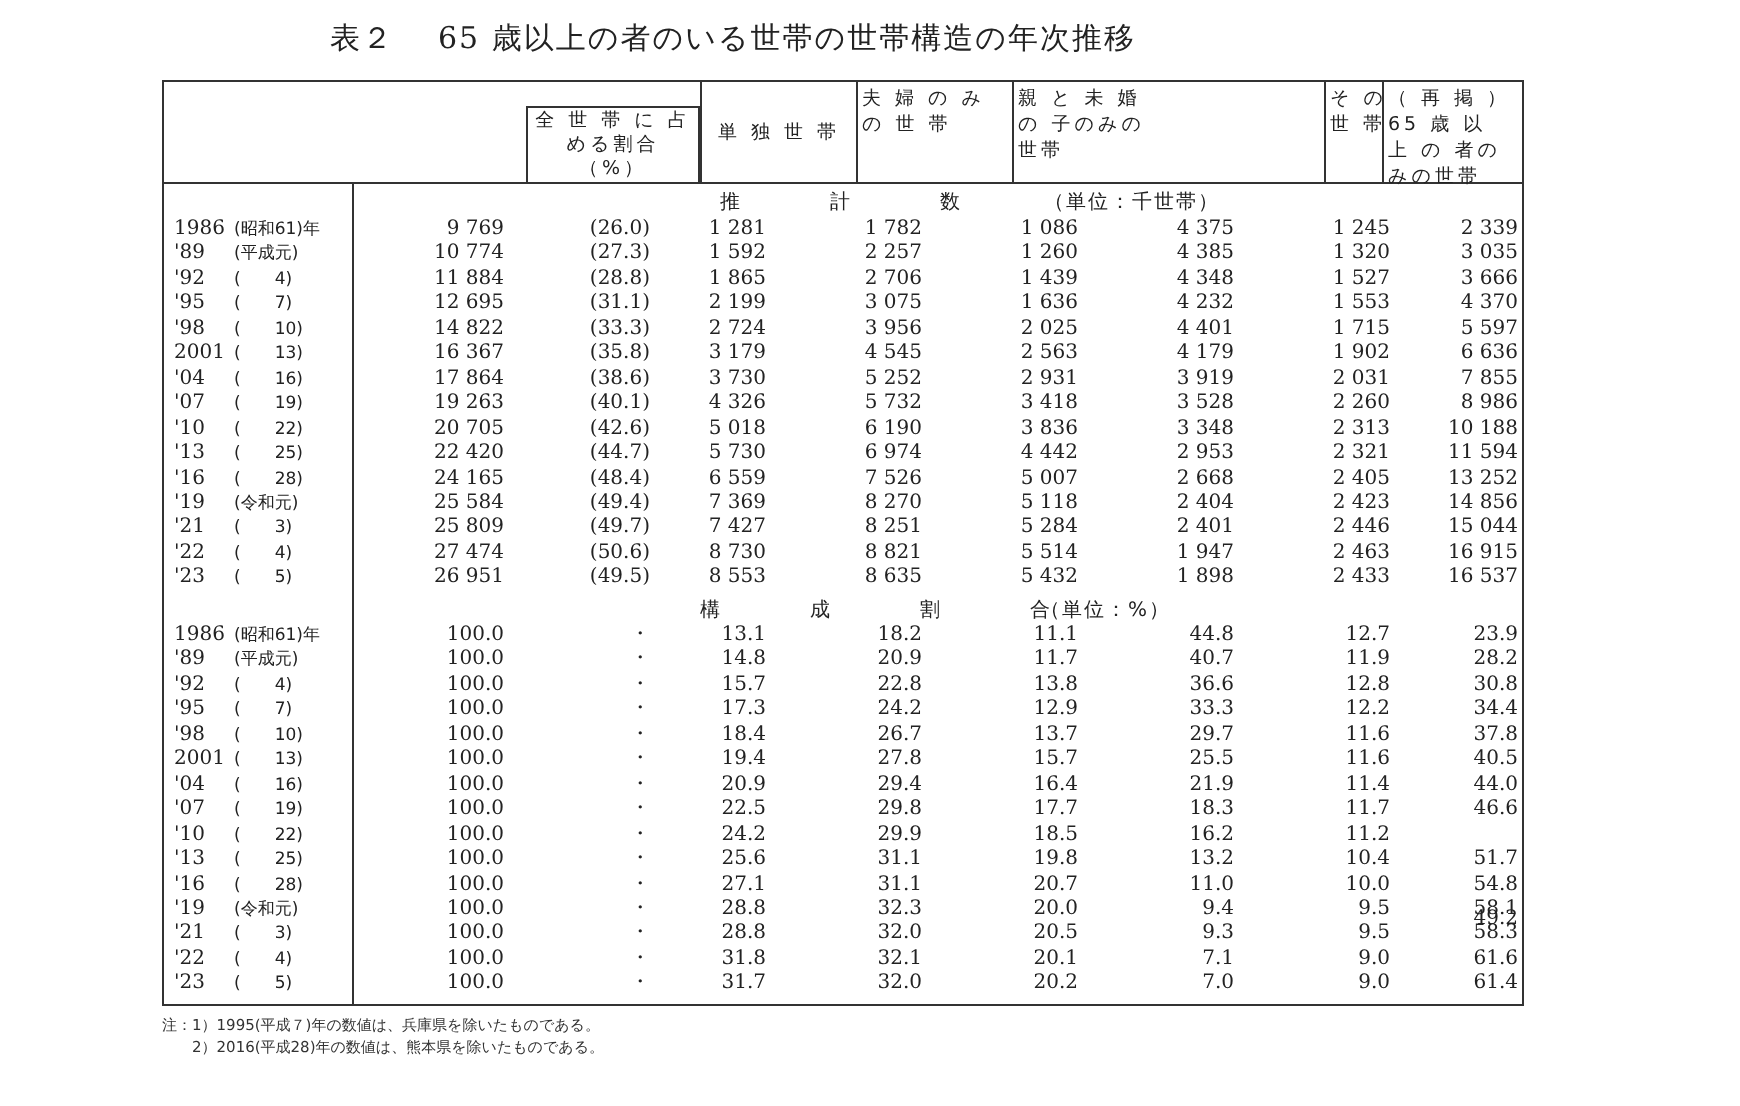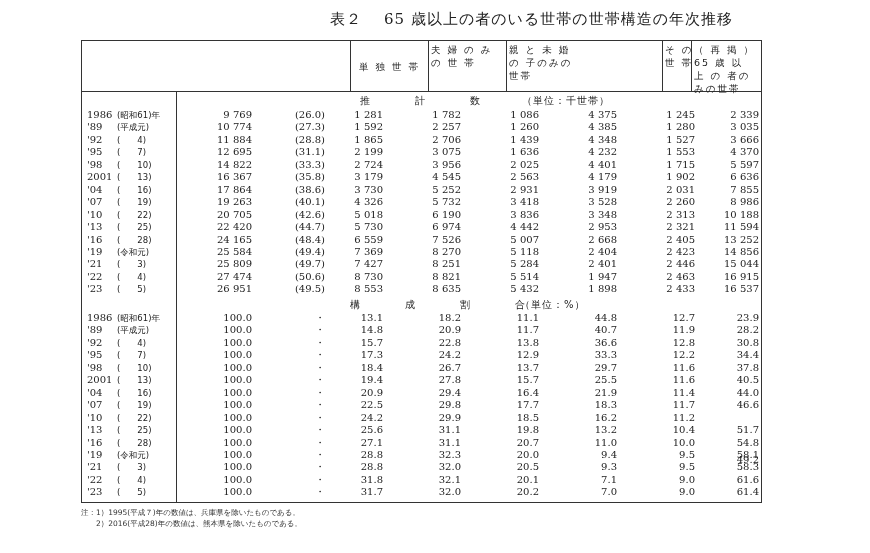--- a/index.html
+++ b/index.html
@@ -1,18 +1,18 @@
 <!DOCTYPE html>
 <html><head>
 <meta charset="utf-8">
 <style>
   html, body { margin:0; padding:0; background:#ffffff; }
   body { width:870px; height:553px; position:relative; overflow:hidden;
          font-family:"DejaVu Serif","Liberation Serif",serif; color:#222; }
-  .title { position:absolute; left:0; width:733px; top:10px; text-align:right;
+  .title { position:absolute; left:0; width:733px; top:10px; text-align:center;
            font-size:15px; letter-spacing:1px; color:#222; }
   .title .num { margin-right:22px; }
   .tbl { position:absolute; left:81px; top:40px; width:681px; height:463px;
          border:1.5px solid #333; box-sizing:border-box; }
   .hdr { position:absolute; left:0; top:0; right:0; height:50px; border-bottom:1px solid #333; }
   .hcell { position:absolute; top:0; height:50px; border-left:1px solid #333;
            font-family:"DejaVu Sans","Liberation Sans",sans-serif; font-size:9.5px;
            letter-spacing:2px; line-height:13px; box-sizing:border-box; padding:2px 2px; }
   .hcell.center { display:flex; align-items:center; justify-content:center; text-align:center; }
   .hcell.left { text-align:left; }
@@ -35,20 +35,21 @@
 </head>
 <body>
 
 <div class="title">
   <span class="num">表２</span><span>65 歳以上の者のいる世帯の世帯構造の年次推移</span>
 </div>
 
 <div class="tbl">
   <div class="hdr">
     <div class="hcell center" style="left:181px;width:87px;border-left:none;"></div>
+    <div class="hsub" style="left:181px;width:87px;">全 世 帯 に 占める割合 （%）</div>
     <div class="hcell center" style="left:268px;width:78px;">単 独 世 帯</div>
     <div class="hcell left" style="left:346px;width:78px;">夫 婦 の み の 世 帯</div>
     <div class="hcell left" style="left:424px;width:78px;">親 と 未 婚 の 子のみの世帯</div>
     <div class="hcell left" style="left:580px;width:75px;">そ の 他 の 世 帯</div>
     <div class="hcell center" style="left:611px;width:68px;border-left:none;"></div>
     <div class="hcell left" style="left:609px;width:70px;background:#fff;">（ 再 掲 ） 65 歳 以 上 の 者のみの世帯</div>
   </div>
 
   <div class="yearcol"></div>
 
@@ -68,21 +69,21 @@
         <span class="c" style="right: 2px;">2 339</span>
       </div>
       <div class="row" style="top: 80.45px;">
         <span class="yr"><span class="y">'89</span><span class="e">(平成元)</span></span>
         <span class="c" style="right: 509px;">10 774</span>
         <span class="c" style="right: 436px;">(27.3)</span>
         <span class="c" style="right: 378px;">1 592</span>
         <span class="c" style="right: 300px;">2 257</span>
         <span class="c" style="right: 222px;">1 260</span>
         <span class="c" style="right: 144px;">4 385</span>
-        <span class="c" style="right: 66px;">1 280</span>
+        <span class="c" style="right: 66px;">1 320</span>
         <span class="c" style="right: 2px;">3 035</span>
       </div>
       <div class="row" style="top: 92.9px;">
         <span class="yr"><span class="y">'92</span><span class="e">(　　4)</span></span>
         <span class="c" style="right: 509px;">11 884</span>
         <span class="c" style="right: 436px;">(28.8)</span>
         <span class="c" style="right: 378px;">1 865</span>
         <span class="c" style="right: 300px;">2 706</span>
         <span class="c" style="right: 222px;">1 439</span>
         <span class="c" style="right: 144px;">4 348</span>

